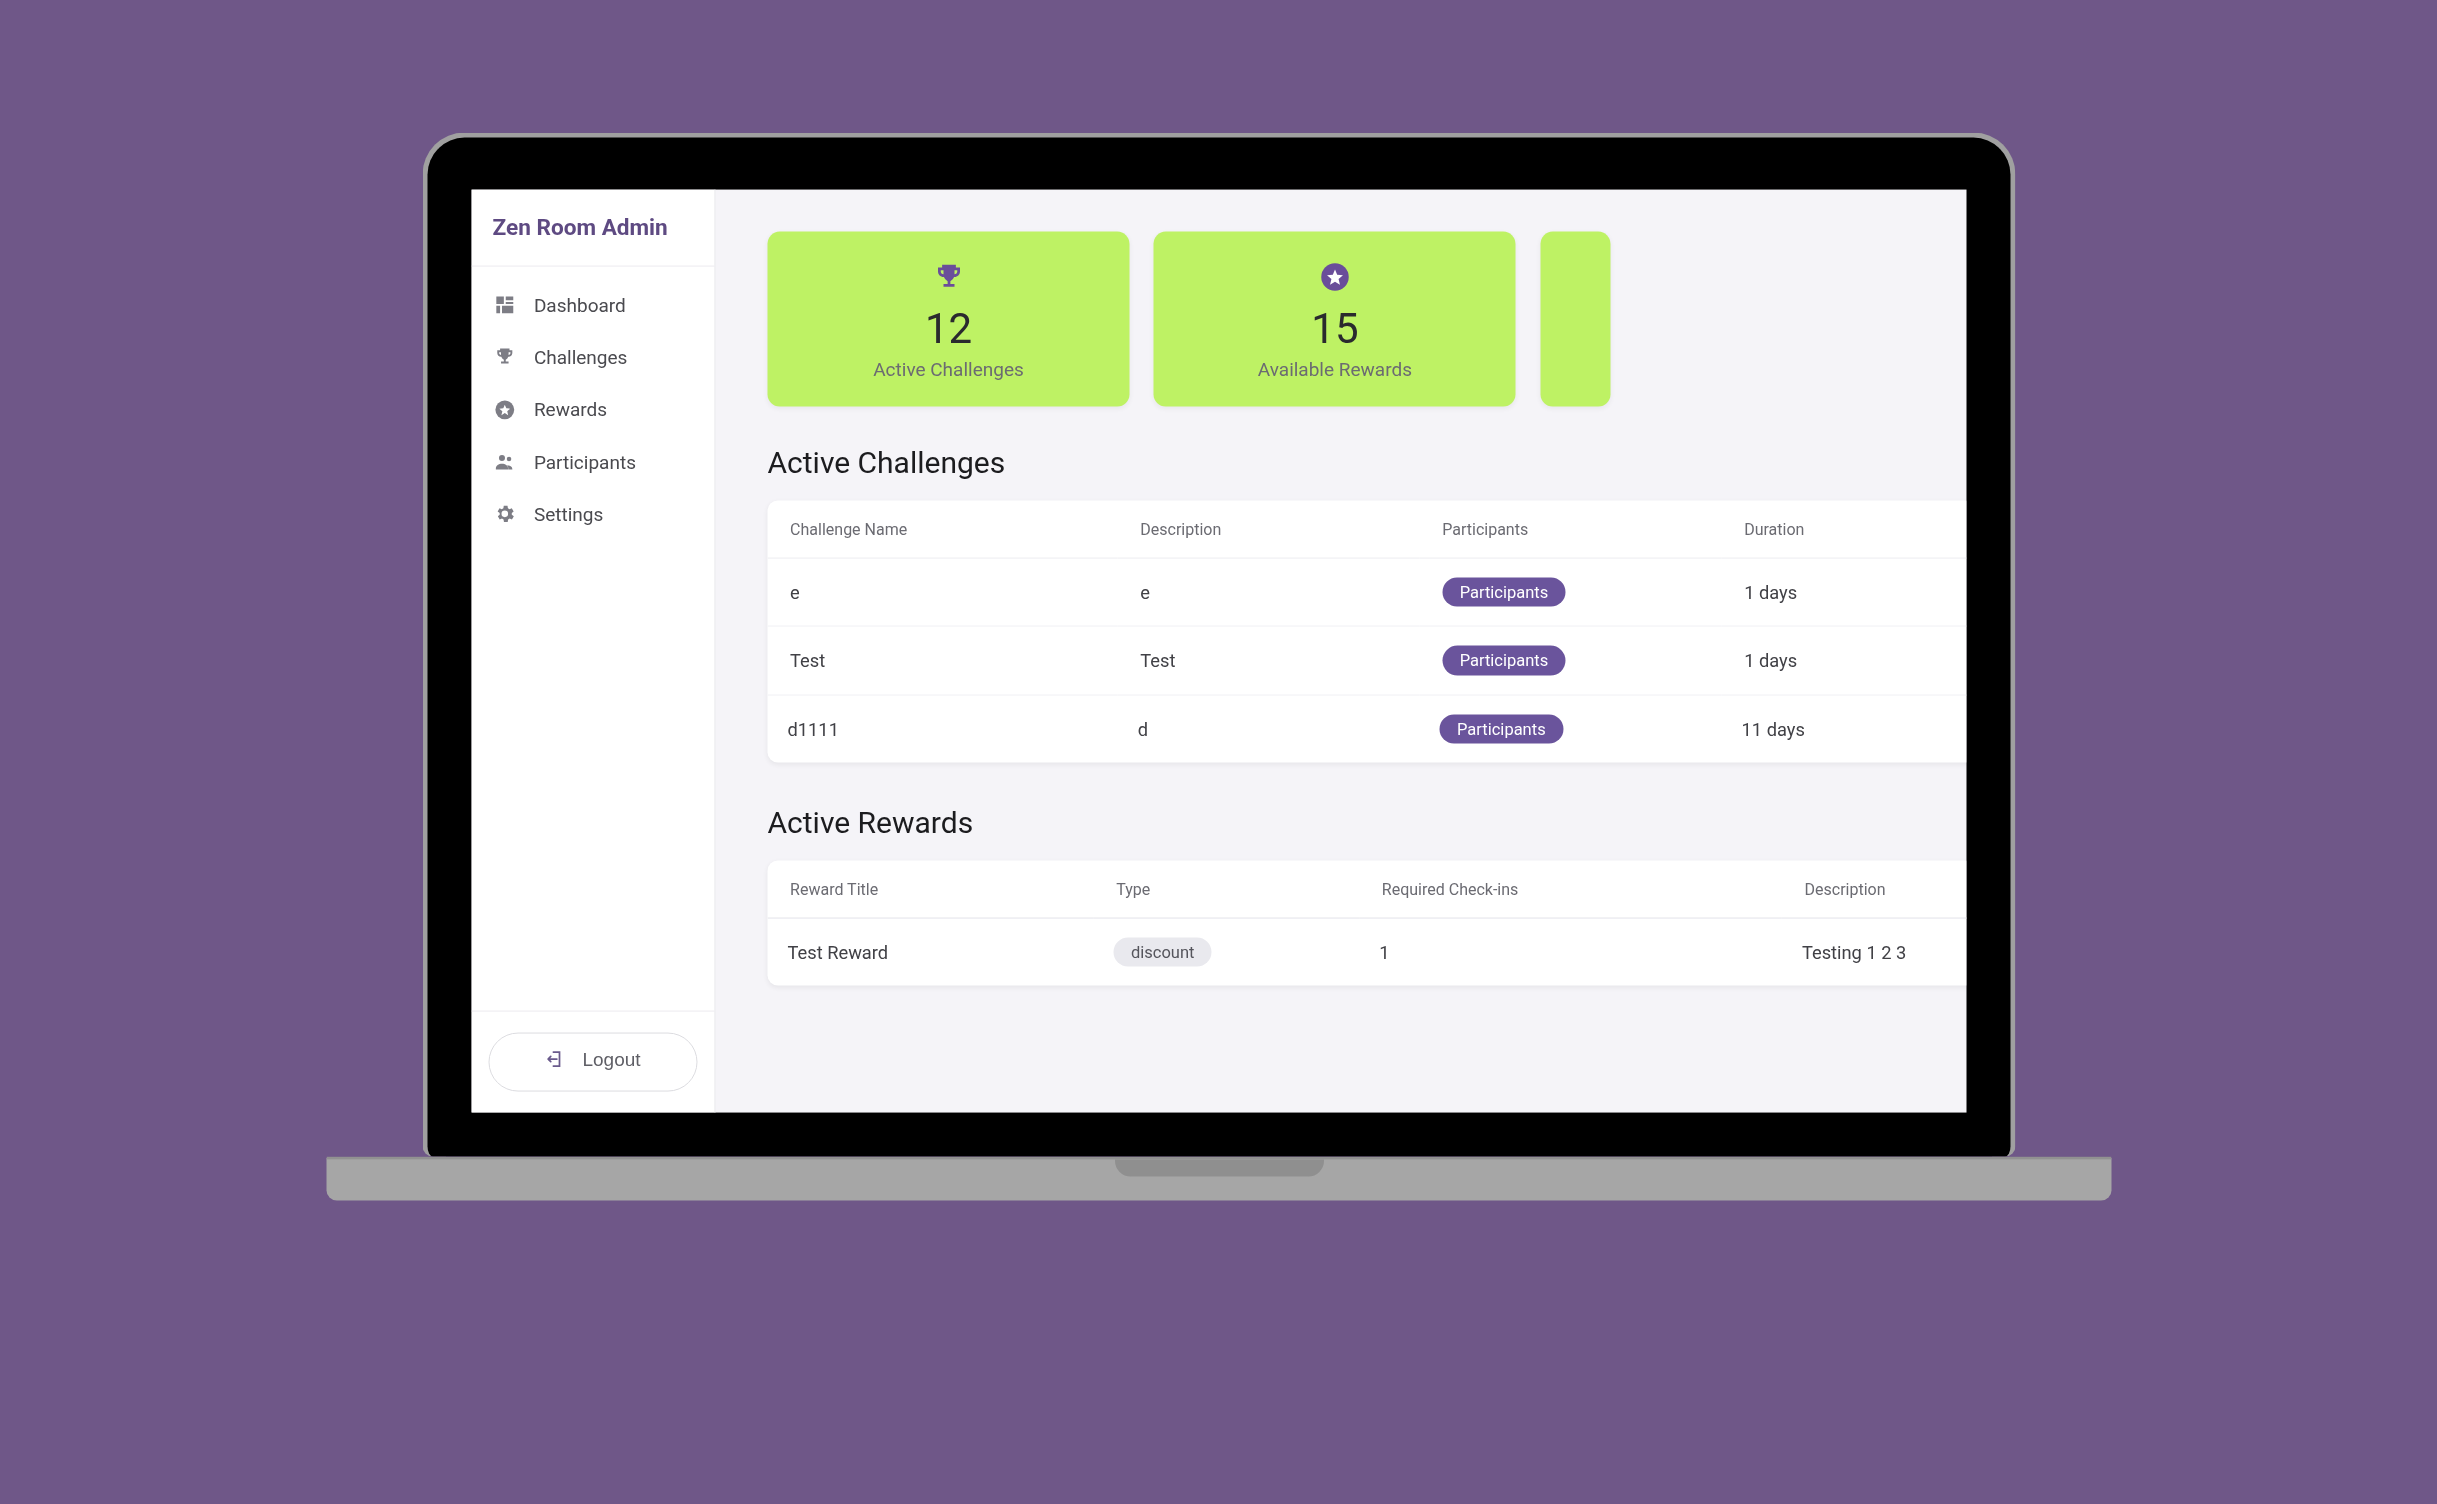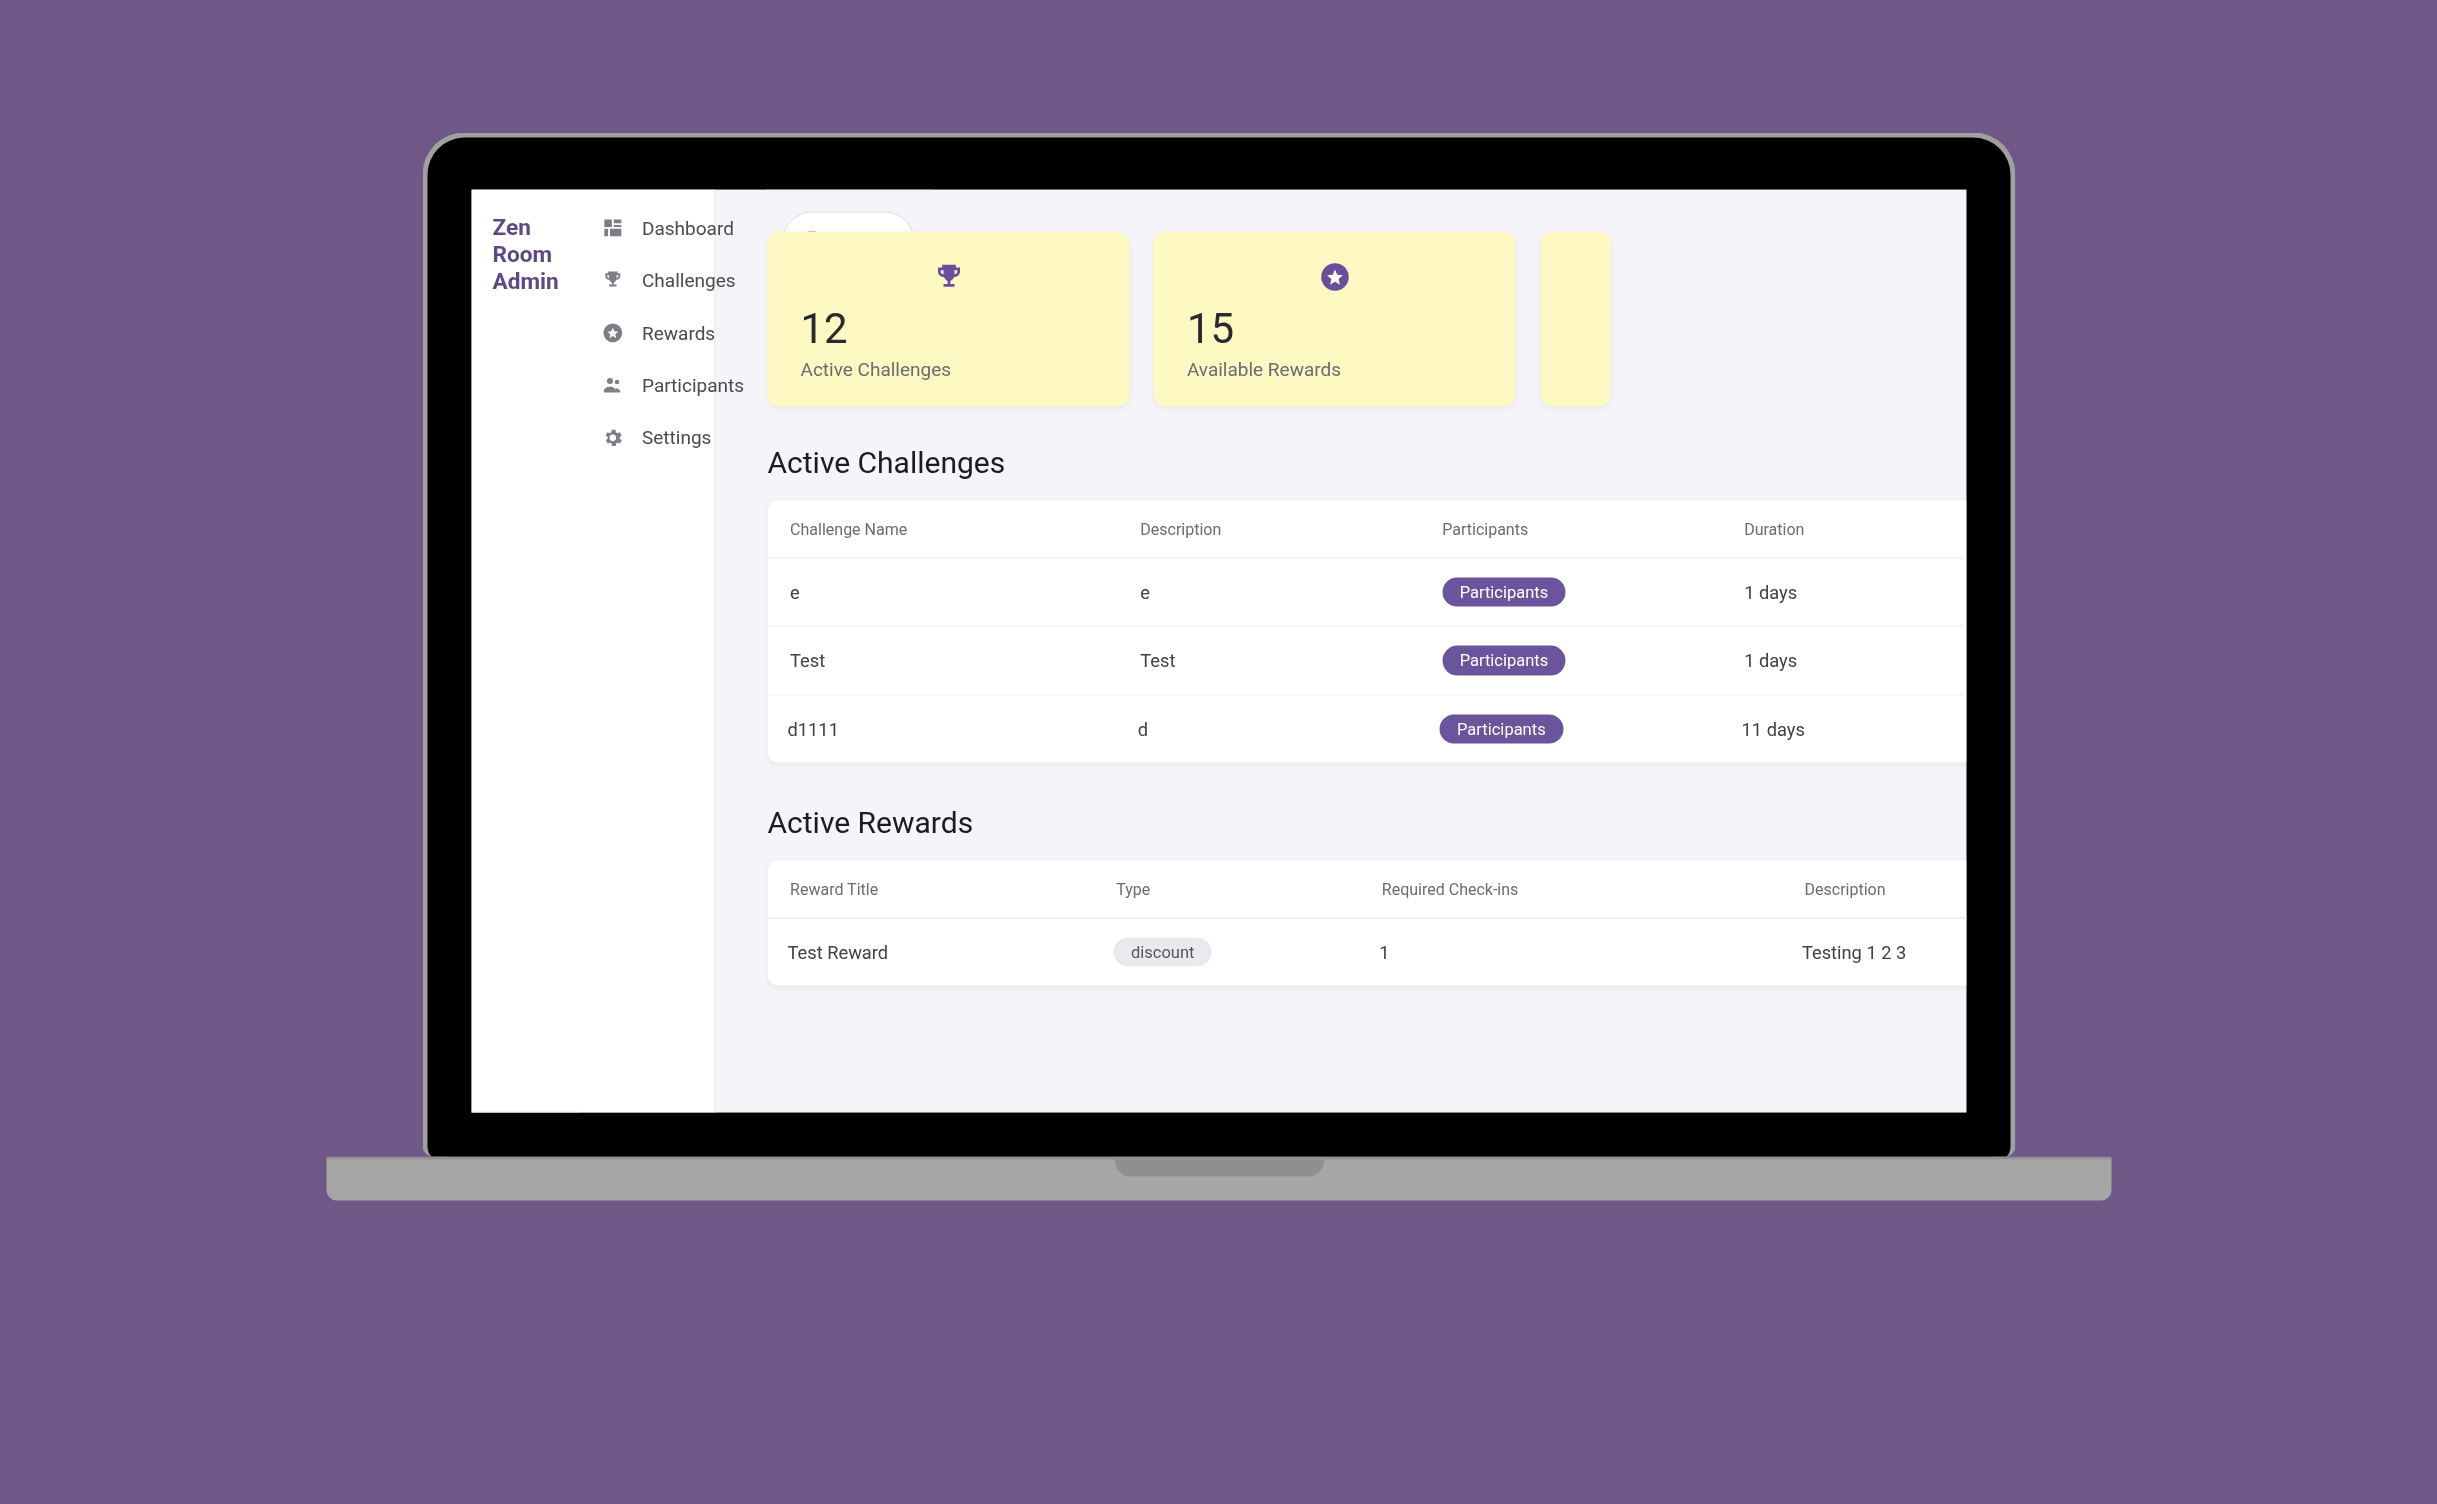--- a/index.html
+++ b/index.html
@@ -56,21 +56,21 @@
     display: flex;
     font-size: 19px;
   }
 
   
   .sidebar {
     width: 244px;
     background: #fff;
     border-right: 0.9px solid #e5e5ea;
     display: flex;
-    flex-direction: row;
+    flex-direction: column;
   }
   .sidebar-header {
     padding: 24.4px 21px;
     border-bottom: 0.9px solid #eceaef;
   }
   .sidebar-title {
     font-weight: 700;
     color: #5e4a82;
     font-size: 22.6px;
   }
@@ -120,26 +120,26 @@
     padding: 42px 0 35px 52px;
     overflow: hidden;
   }
 
   .stats-row {
     display: flex;
     gap: 24.4px;
     margin-bottom: 38px;
   }
   .stat-card {
-    background: #fef9c3;
+    background: #bef264;
     border-radius: 12.2px;
     box-shadow: 0 1.7px 5.2px rgba(0,0,0,.05);
     width: 362px;
     padding: 28px 33px 26px;
-    text-align: left;
+    text-align: center;
     flex-shrink: 0;
   }
   .stat-card.partial { width: 70px; overflow: hidden; }
   .stat-icon { color: #6a4e9a; height: 35px; display:flex; align-items:center; justify-content:center; }
   .stat-icon svg { width: 33px; height: 33px; fill: currentColor; }
   .stat-value { font-size: 42px; color: #2a2a2e; margin-top: 8.7px; font-weight: 400; }
   .stat-label { color: #6b6b72; font-size: 19px; margin-top: 5.2px; }
 
   .section-title {
     font-size: 30px;

